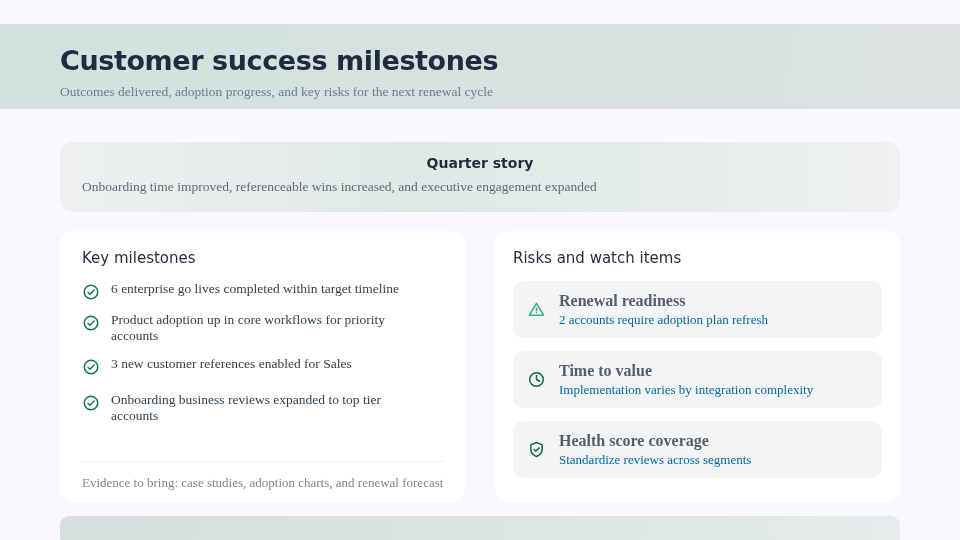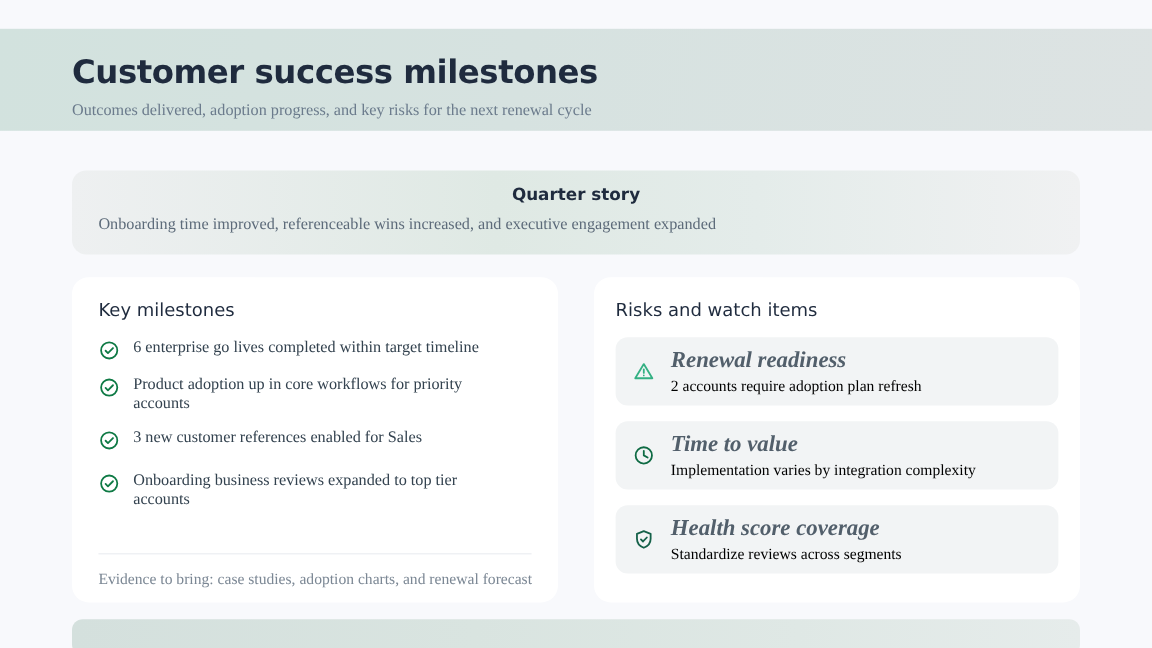--- a/index.html
+++ b/index.html
@@ -162,30 +162,29 @@
     padding: 0 14px 0 14px;
   }
   .risk-icon {
     flex: 0 0 auto;
     width: 19px;
     height: 19px;
     margin-right: 13px;
   }
   .risk-label {
     font-family: "Liberation Serif", serif;
-    font-size: 19px;
+    font-size: 16px;
     font-weight: bold;
     color: #525f6b;
     line-height: 1.25;
-    font-style: italic;
   }
   .risk-desc {
     font-family: "Liberation Serif", serif;
     font-size: 13px;
-    color: #000000;
+    color: #0369a1;
     line-height: 1.25;
     margin-top: 1px;
   }
 
   
   .footer-band {
     position: absolute;
     left: 60px;
     top: 492px;
     width: 840px;

